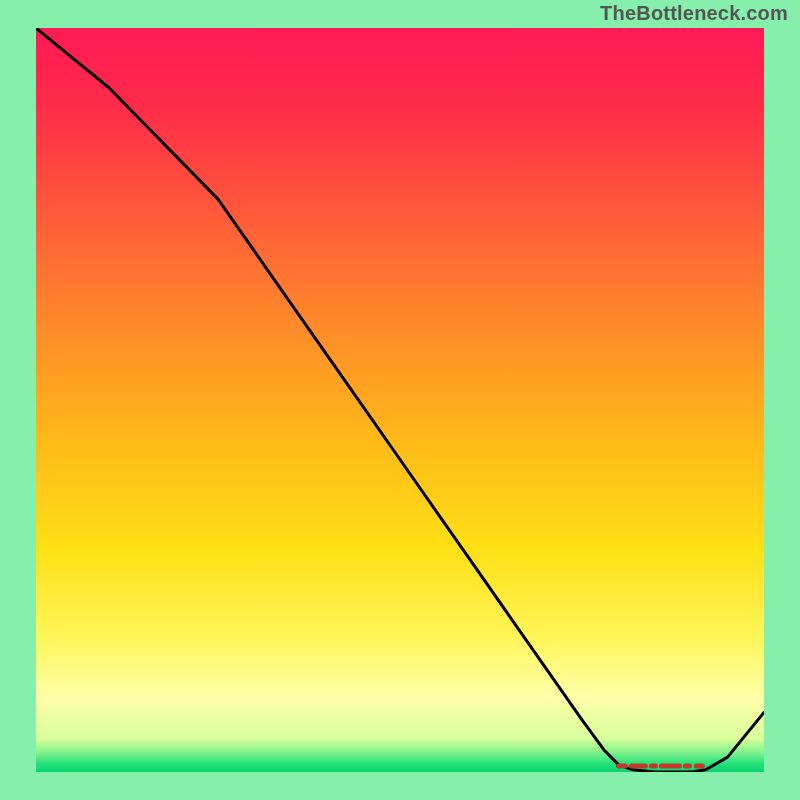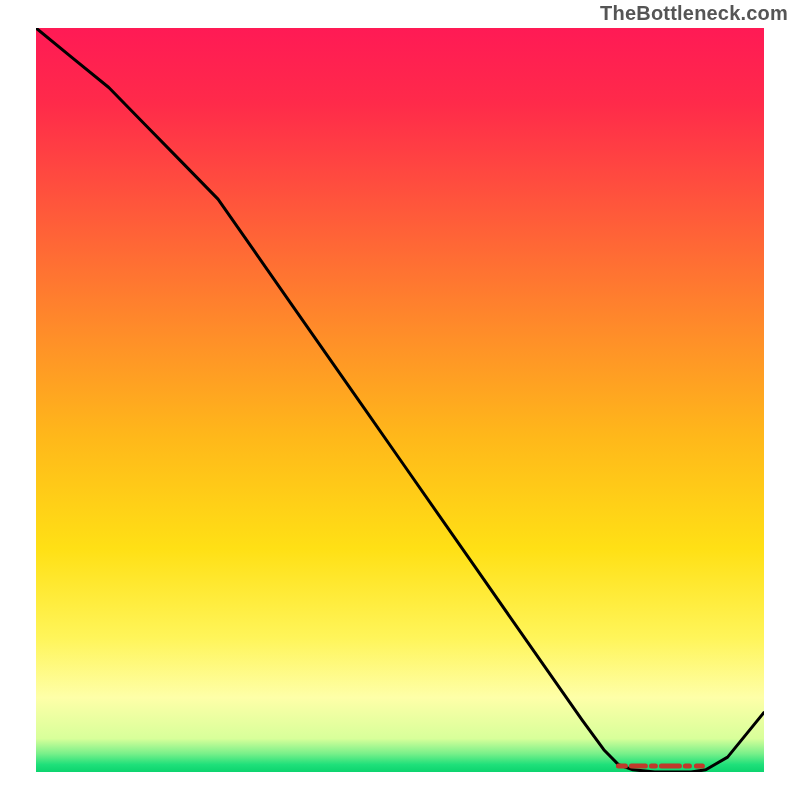--- a/index.html
+++ b/index.html
@@ -8,21 +8,21 @@
     width: 800px;
     height: 800px;
     background: #000;
     overflow: hidden;
     font-family: Arial, Helvetica, sans-serif;
   }
   .frame {
     position: relative;
     width: 800px;
     height: 800px;
-    background: #ffffff;
+    background: #86efac;
   }
   .attribution {
     position: absolute;
     top: 2px;
     right: 12px;
     color: #555;
     font-size: 20px;
     font-weight: 600;
     letter-spacing: 0.2px;
     z-index: 3;

